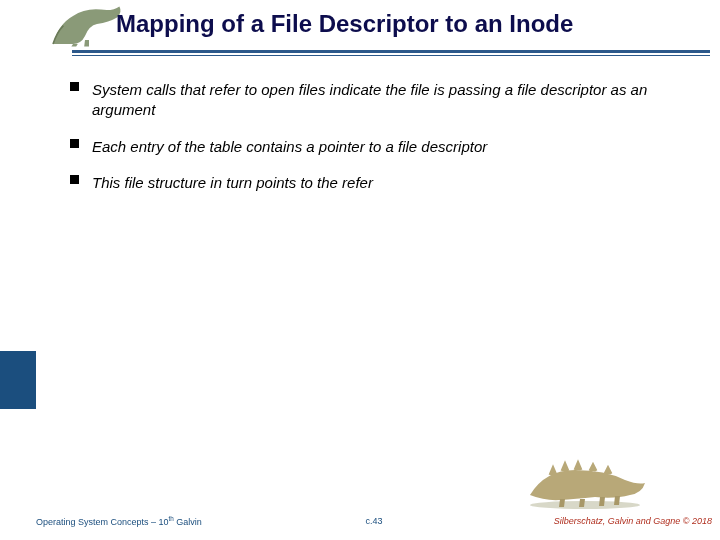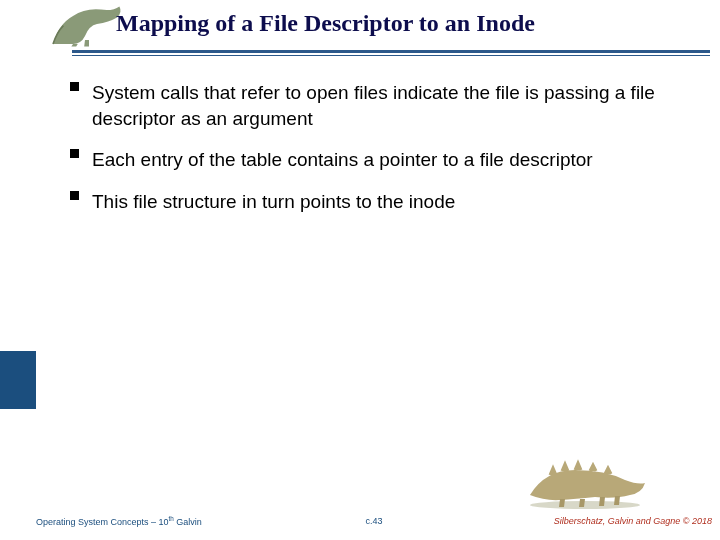--- a/index.html
+++ b/index.html
@@ -1,27 +1,27 @@
 <!DOCTYPE html>
 <html><head>
 <meta charset="utf-8">
 <style>
   * { box-sizing: border-box; margin: 0; padding: 0; }
   html, body { width: 720px; height: 540px; font-family: Arial, Helvetica, sans-serif; background: #fff; overflow: hidden; }
   .slide { position: relative; width: 720px; height: 540px; }
   .sidebar { position: absolute; left: 0; top: 0; width: 36px; height: 540px; background: #fff; }
   .sidebar-accent { position: absolute; left: 0; top: 65%; width: 36px; height: 58px; background: #1b4e7e; }
-  .header { position: absolute; left: 36px; top: 0; right: 0; height: 60px; font-family: Liberation Serif, serif; }
+  .header { position: absolute; left: 36px; top: 0; right: 0; height: 60px; }
   .title { position: absolute; left: 80px; top: 10px; font-size: 24px; font-weight: bold; color: #0d0d4d; }
   .title-rule-thick { position: absolute; left: 36px; top: 50px; right: 10px; height: 3px; background: #2c588a; }
   .title-rule-thin { position: absolute; left: 36px; top: 55px; right: 10px; height: 1px; background: #2c588a; }
   .dino-top { position: absolute; left: 8px; top: 0px; width: 90px; height: 48px; }
   .body { position: absolute; left: 70px; top: 80px; right: 40px; bottom: 80px; }
   ul.bullets { list-style: none; }
-  ul.bullets > li { position: relative; padding-left: 22px; margin-bottom: 16px; font-size: 19px; line-height: 1.35; color: #000; }
+  ul.bullets > li { position: relative; padding-left: 22px; margin-bottom: 16px; font-size: 15px; line-height: 1.35; color: #000; font-style: italic; }
   ul.bullets > li .sq { position: absolute; left: 0; top: 2px; width: 9px; height: 9px; background: #000; }
   .footer { position: absolute; left: 36px; right: 8px; bottom: 10px; height: 18px; display: flex; align-items: center; justify-content: space-between; font-size: 9px; }
   .footer .left { color: #1b4e7e; }
   .footer .center { color: #1b4e7e; position: absolute; left: 50%; transform: translateX(-50%); }
   .footer .right { color: #b03020; font-style: italic; }
   .sup { font-size: 0.7em; vertical-align: super; }
   .dino-bottom { position: absolute; right: 70px; bottom: 30px; width: 130px; height: 55px; }
 </style>
 </head>
 <body>
@@ -41,21 +41,21 @@
     </svg>
     <div class="title">Mapping of a File Descriptor to an Inode</div>
     <div class="title-rule-thick"></div>
     <div class="title-rule-thin"></div>
   </div>
 
   <div class="body">
     <ul class="bullets">
       <li><span class="sq"></span><span>System calls that refer to open files indicate the file is passing a file descriptor as an argument</span></li>
       <li><span class="sq"></span><span>Each entry of the table contains a pointer to a file descriptor</span></li>
-      <li><span class="sq"></span><span>This file structure in turn points to the inode</span></li>
+      <li><span class="sq"></span><span>This file structure in turn points to the refer</span></li>
     </ul>
   </div>
 
   <svg class="dino-bottom" viewBox="0 0 130 55">
     <ellipse cx="65" cy="50" rx="55" ry="4" fill="#d8d8c8"></ellipse>
     <path d="M10 40 Q 25 15 55 15 Q 85 15 105 25 Q 118 30 125 28 Q 122 38 110 40 Q 95 44 75 42 Q 55 44 40 45 Q 25 46 10 40 Z" fill="#b8a878"></path>
     <path d="M30 20 L33 13 L36 20 M42 16 L45 9 L48 16 M55 15 L58 8 L61 15 M70 16 L73 10 L76 16 M85 19 L88 13 L91 19" stroke="#b8a878" stroke-width="3" fill="#b8a878"></path>
     <path d="M40 44 L39 52 L44 52 L45 44 Z M60 44 L59 52 L64 52 L65 44 Z M80 42 L79 51 L84 51 L85 42 Z M95 41 L94 50 L99 50 L100 41 Z" fill="#a89868"></path>
   </svg>
 

